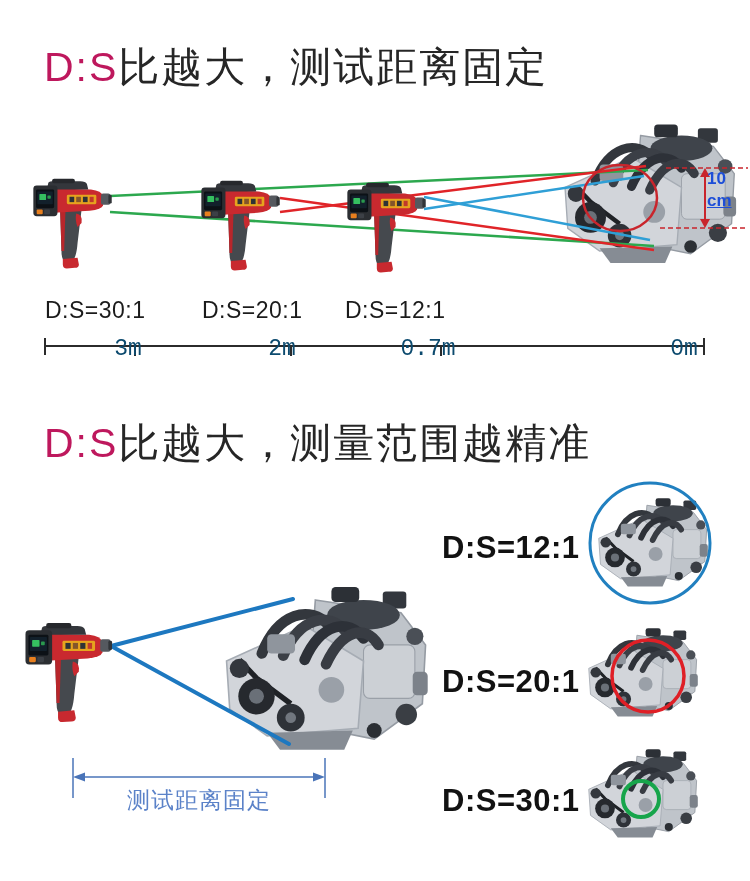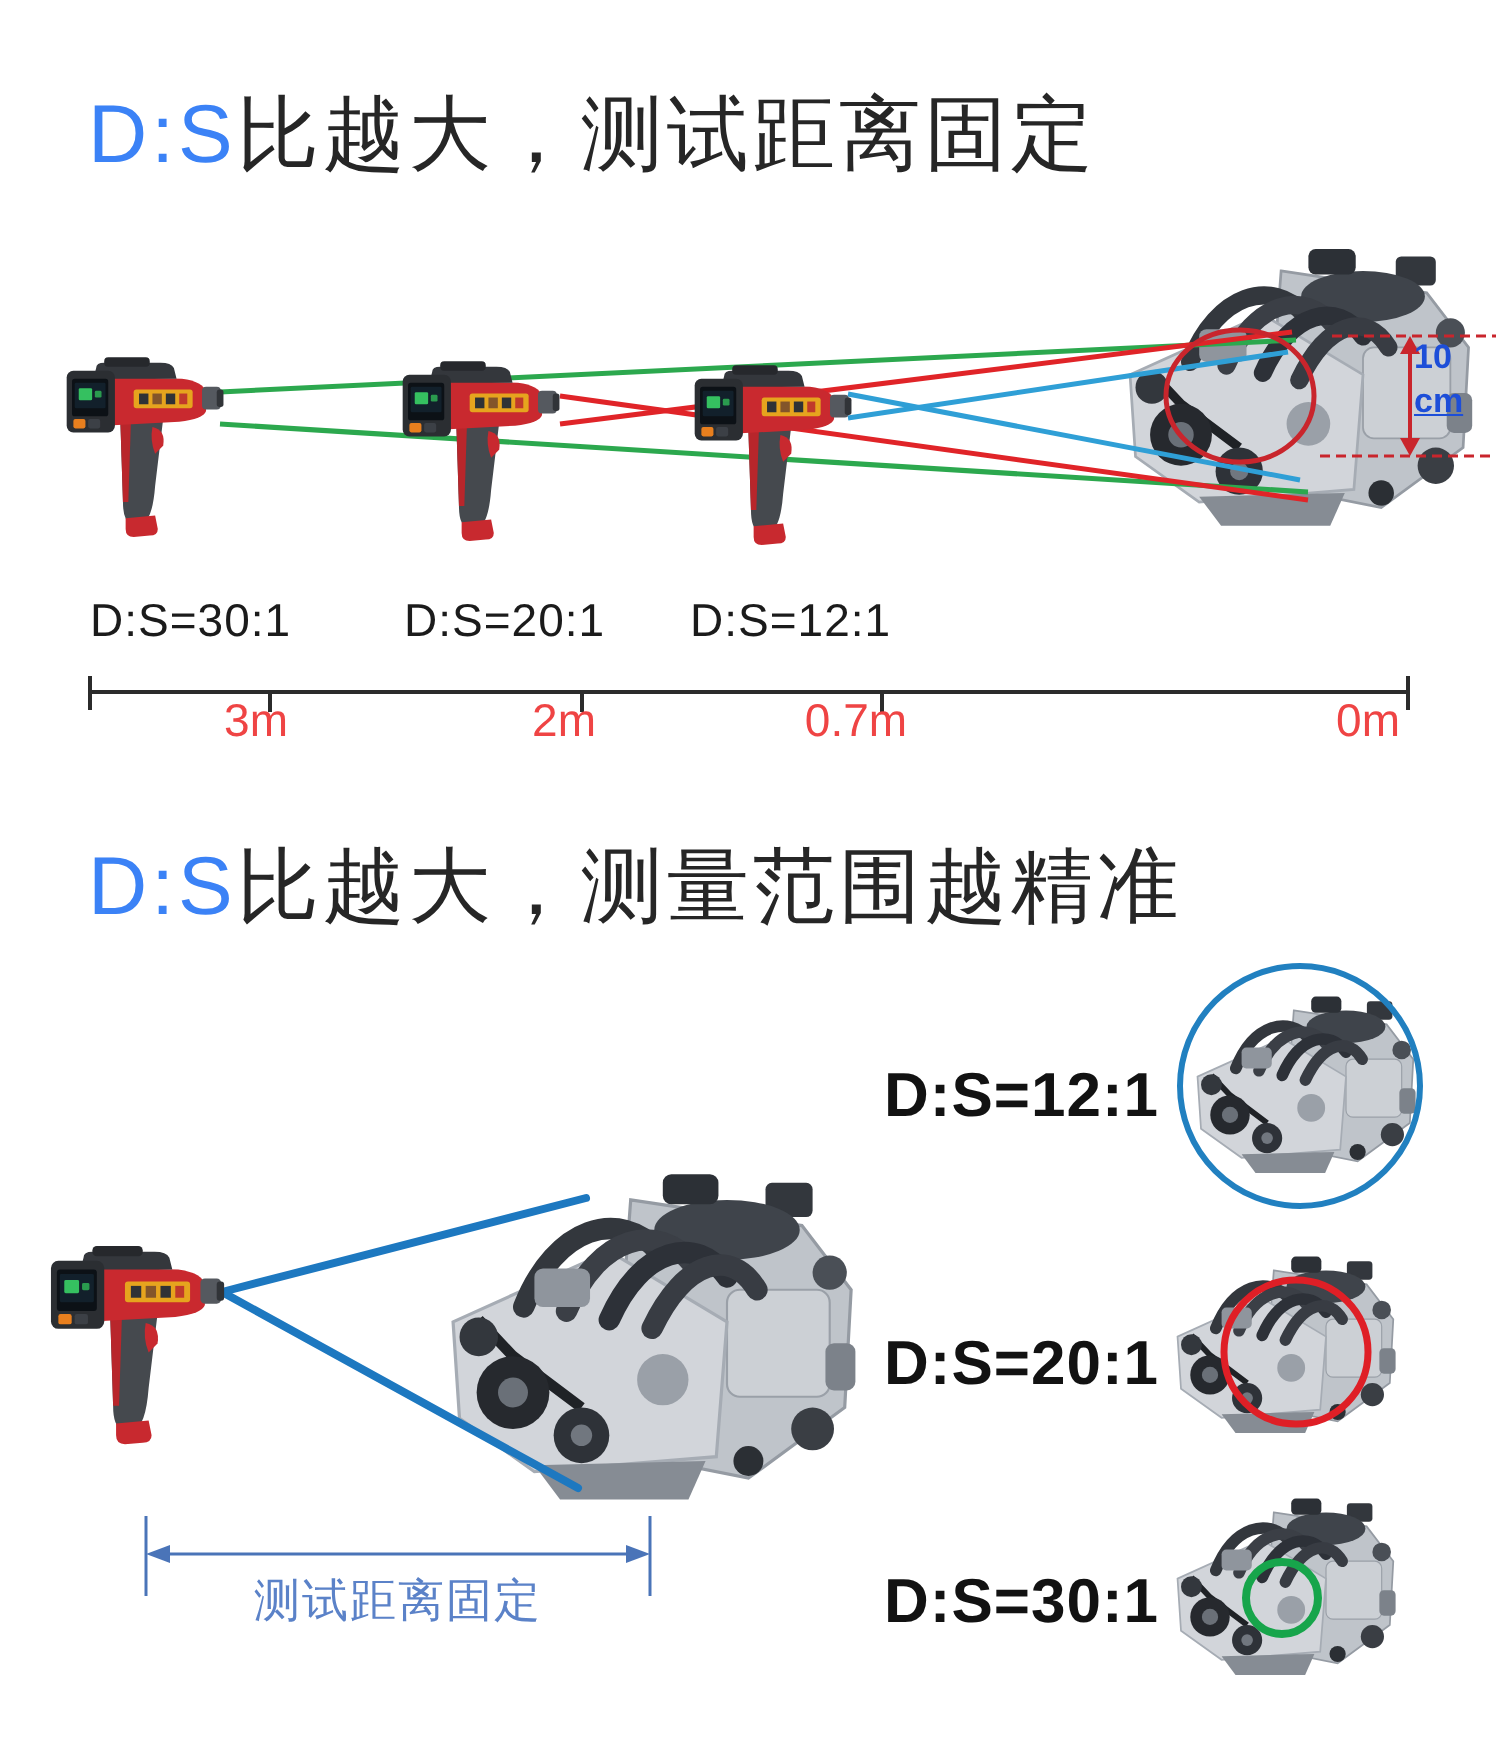--- a/index.html
+++ b/index.html
@@ -1,26 +1,26 @@
 <!DOCTYPE html>
 <html><head>
 <meta charset="utf-8">
 <style>
   html,body{margin:0;padding:0;background:#ffffff;}
   body{font-family:"Liberation Sans","DejaVu Sans",sans-serif;}
   .page{position:relative;width:750px;height:881px;background:#ffffff;overflow:hidden;}
   .gfx{position:absolute;left:0;top:0;}
   .txt{position:absolute;white-space:nowrap;}
   .title{left:44px;font-size:41px;font-weight:400;color:#262626;letter-spacing:2px;}
-  .title .accent{color:#3b82f6;}
+  .title .accent{color:#be185d;}
   .title1{top:40px;}
   .title2{top:416px;}
   .ds-label{top:297px;font-size:23px;font-weight:500;color:#1b1b1b;letter-spacing:0.5px;}
   .ds-1{left:45px;} .ds-2{left:202px;} .ds-3{left:345px;}
-  .axis-label{top:347px;font-size:23px;font-weight:500;color:#ef4444;transform:translateX(-50%);}
+  .axis-label{top:336px;font-size:23px;font-weight:500;color:#0c4a6e;transform:translateX(-50%);font-family:Liberation Mono, monospace;}
   .ax-1{left:128px;} .ax-2{left:282px;text-align:center;} .ax-3{left:428px;} .ax-4{left:684px;}
   .dim-red{left:707px;font-size:17px;font-weight:700;color:#1d4ed8;}
   .dim-red.v{top:169px;} .dim-red.u{top:191px;text-decoration:underline;}
   .fixed-label{left:199px;top:785px;font-size:23px;font-weight:400;color:#5b82c8;transform:translateX(-50%);letter-spacing:1px;}
   .row-label{left:442px;font-size:31px;font-weight:700;color:#121212;letter-spacing:0.5px;}
   .row-1{top:530px;} .row-2{top:664px;} .row-3{top:783px;}
 </style>
 </head>
 <body>
 

